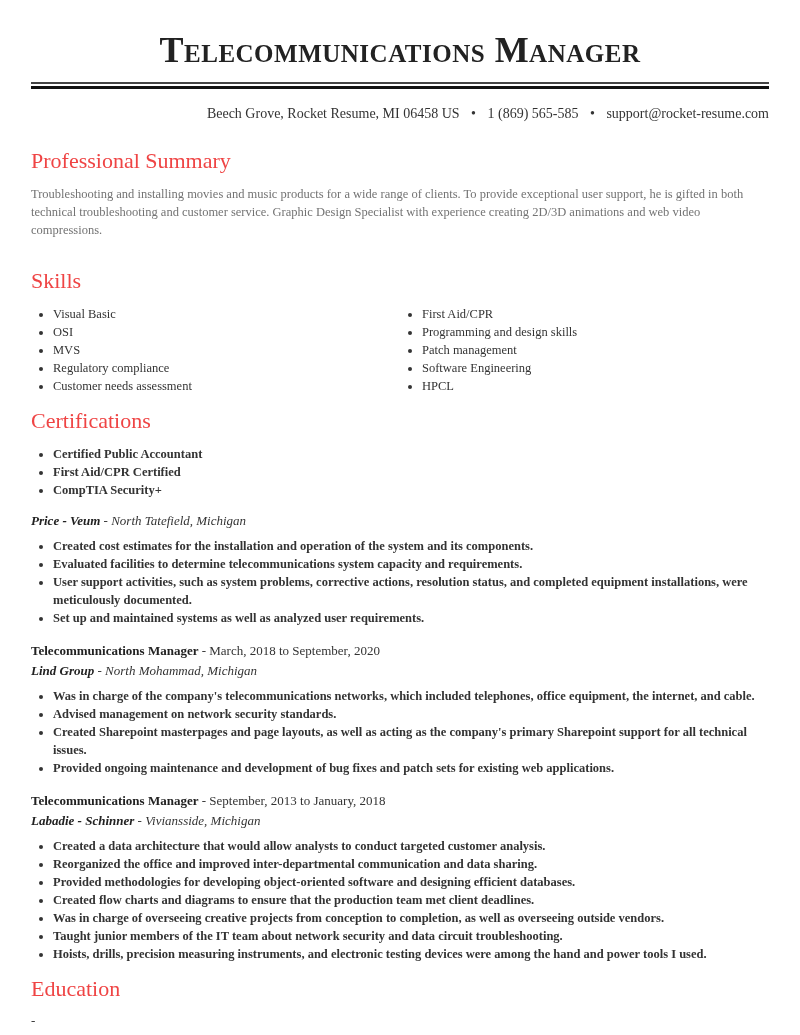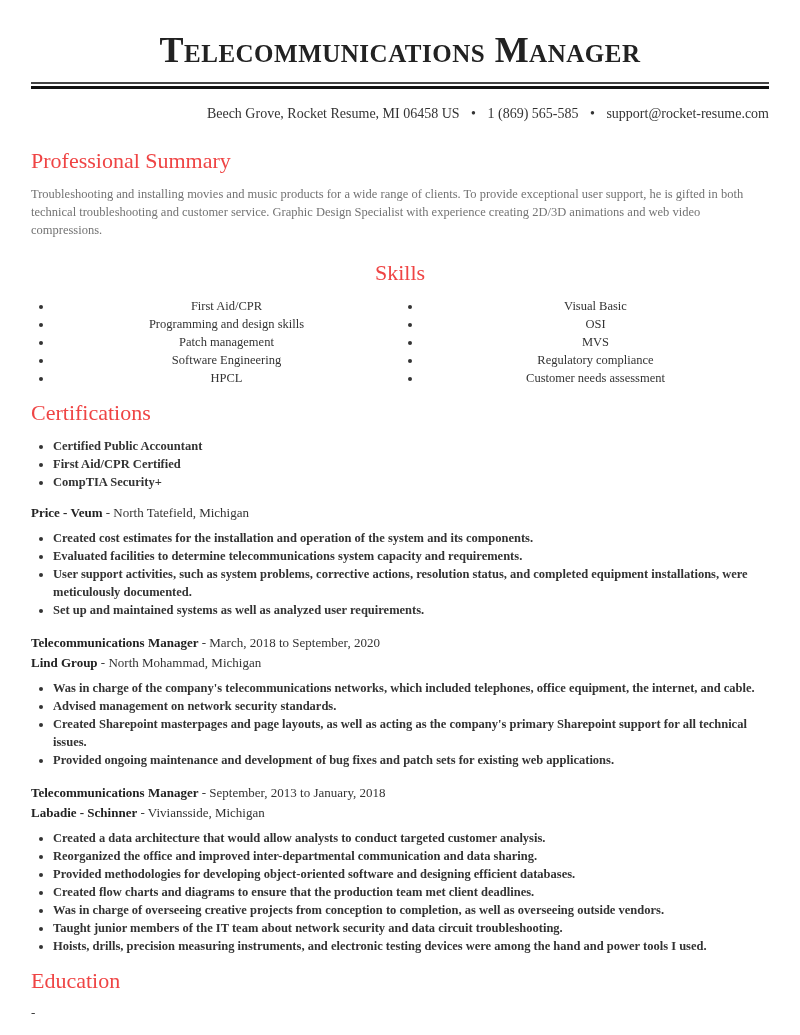--- a/index.html
+++ b/index.html
@@ -24,31 +24,31 @@
     .contact .sep { margin: 0 8px; }
     h2 {
       font-weight: normal; font-size: 22px; margin: 0; line-height: 28px; color: #ef4444;
     }
     .sec-summary { margin-top: 24px; }
     .summary-text {
       font-size: 12.5px; line-height: 18px; margin-top: 10px; color: #737373;
     }
     ul { margin: 0; padding-left: 22px; }
     li { font-size: 12.5px; line-height: 18px; color: #333; }
-    .sec-skills { margin-top: 20px; text-align: center; }
+    .sec-skills { margin-top: 28px; }
     .skills-grid { display: flex; margin-top: 10px; }
     .skills-col { width: 364px; }
     .sec-certs { margin-top: 12px; }
     .certs-list { margin-top: 10px; font-weight: bold; }
     .sec-work { margin-top: 12px; }
     .job { margin-top: 8px; }
     .job + .job { margin-top: 14px; }
     .job-head { font-size: 13px; line-height: 20px; color: #333; }
     .job-head b { color: #222; }
-    .job-company { font-size: 13px; line-height: 20px; color: #333; }
+    .job-company { font-size: 13px; line-height: 20px; font-style: italic; color: #333; }
     .job-company b { color: #222; }
     .job-bullets { margin-top: 6px; font-weight: bold; }
     .sec-edu { margin-top: 12px; }
     .edu-head { font-size: 13px; line-height: 20px; margin-top: 8px; color: #333; }
   </style>
 </head>
 <body>
 
 <div class="page">
 
@@ -70,32 +70,32 @@
 
   <section class="sec-summary">
     <h2>Professional Summary</h2>
     <div class="summary-text">Troubleshooting and installing movies and music products for a wide range of clients. To provide exceptional user support, he is gifted in both technical troubleshooting and customer service. Graphic Design Specialist with experience creating 2D/3D animations and web video compressions.</div>
   </section>
 
   <section class="sec-skills">
     <h2>Skills</h2>
     <div class="skills-grid">
       <ul class="skills-col">
+        <li>Visual Basic</li>
+        <li>OSI</li>
+        <li>MVS</li>
+        <li>Regulatory compliance</li>
+        <li>Customer needs assessment</li>
+      </ul>
+      <ul class="skills-col">
         <li>First Aid/CPR</li>
         <li>Programming and design skills</li>
         <li>Patch management</li>
         <li>Software Engineering</li>
         <li>HPCL</li>
-      </ul>
-      <ul class="skills-col">
-        <li>Visual Basic</li>
-        <li>OSI</li>
-        <li>MVS</li>
-        <li>Regulatory compliance</li>
-        <li>Customer needs assessment</li>
       </ul>
     </div>
   </section>
 
   <section class="sec-certs">
     <h2>Certifications</h2>
     <ul class="certs-list">
       <li>Certified Public Accountant</li>
       <li>First Aid/CPR Certified</li>
       <li>CompTIA Security+</li>

